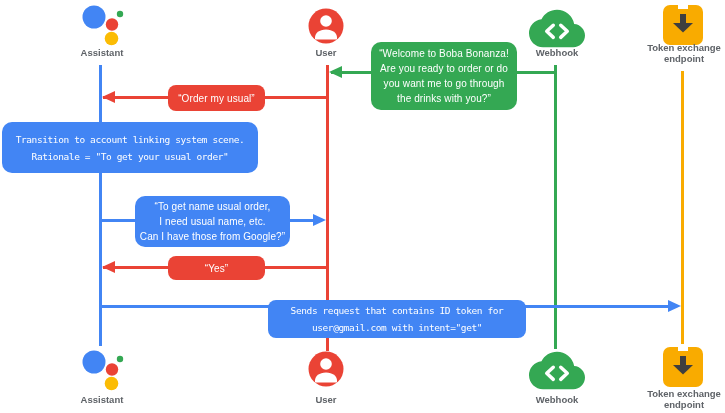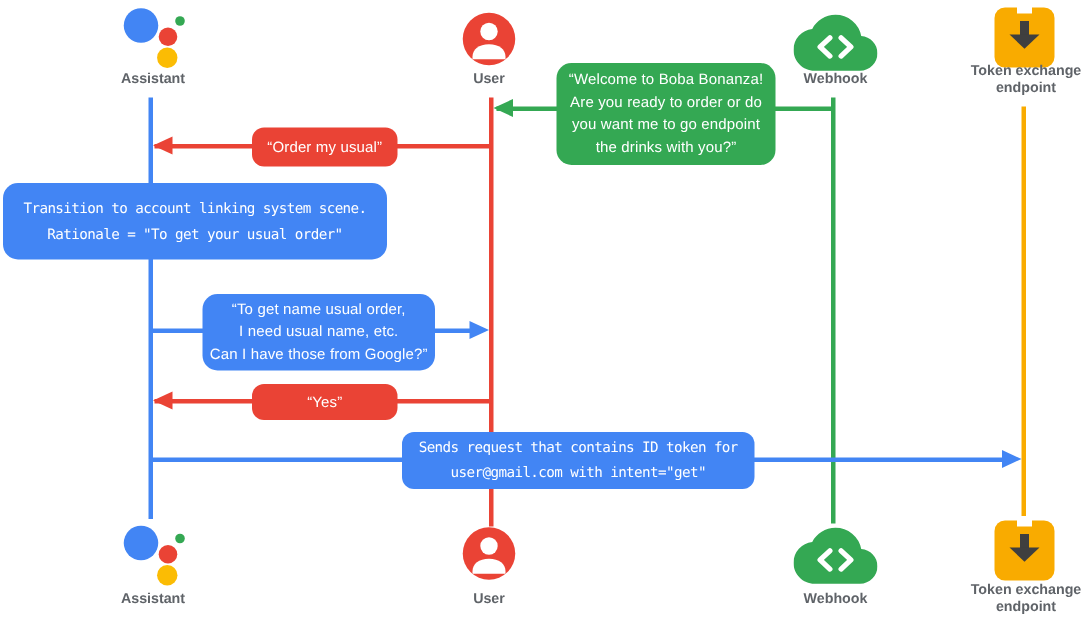--- a/index.html
+++ b/index.html
@@ -53,21 +53,21 @@
 
   <div class="ah l green" style="left:329px;top:66px"></div>
   <div class="ah l red" style="left:102px;top:91px"></div>
   <div class="ah r blue" style="left:313px;top:214px"></div>
   <div class="ah l red" style="left:102px;top:261px"></div>
   <div class="ah r blue" style="left:668px;top:300px"></div>
 
   <div class="msg bg-green" style="left:371px;top:42px;width:146px;height:68px">
     <div>“Welcome to Boba Bonanza!</div>
     <div>Are you ready to order or do</div>
-    <div>you want me to go endpoint</div>
+    <div>you want me to go through</div>
     <div>the drinks with you?”</div>
   </div>
 
   <div class="msg bg-red" style="left:168px;top:85px;width:97px;height:26px;border-radius:8px">
     <div>“Order my usual”</div>
   </div>
 
   <div class="msg bg-blue mono" style="left:2px;top:122px;width:256px;height:51px">
     <div>Transition to account linking system scene.</div>
     <div>Rationale = "To get your usual order"</div>
@@ -76,21 +76,21 @@
   <div class="msg bg-blue" style="left:135px;top:196px;width:155px;height:51px">
     <div>“To get name usual order,</div>
     <div>I need usual name, etc.</div>
     <div>Can I have those from Google?”</div>
   </div>
 
   <div class="msg bg-red" style="left:168px;top:256px;width:97px;height:24px;border-radius:8px">
     <div>“Yes”</div>
   </div>
 
-  <div class="msg bg-blue mono" style="left:268px;top:288px;width:235px;height:38px;border-radius:8px">
+  <div class="msg bg-blue mono" style="left:268px;top:300px;width:258px;height:38px;border-radius:8px">
     <div>Sends request that contains ID token for</div>
     <div>user@gmail.com with intent="get"</div>
   </div>
 
   <svg class="icon" style="left:80px;top:0px" width="46" height="48" viewBox="0 0 46 48">
     <circle cx="14" cy="17" r="11.5" fill="#4285F4"></circle>
     <circle cx="32" cy="24.5" r="6.2" fill="#EA4335"></circle>
     <circle cx="40" cy="14" r="3.2" fill="#34A853"></circle>
     <circle cx="31.5" cy="38.5" r="6.8" fill="#FBBC04"></circle>
   </svg>

